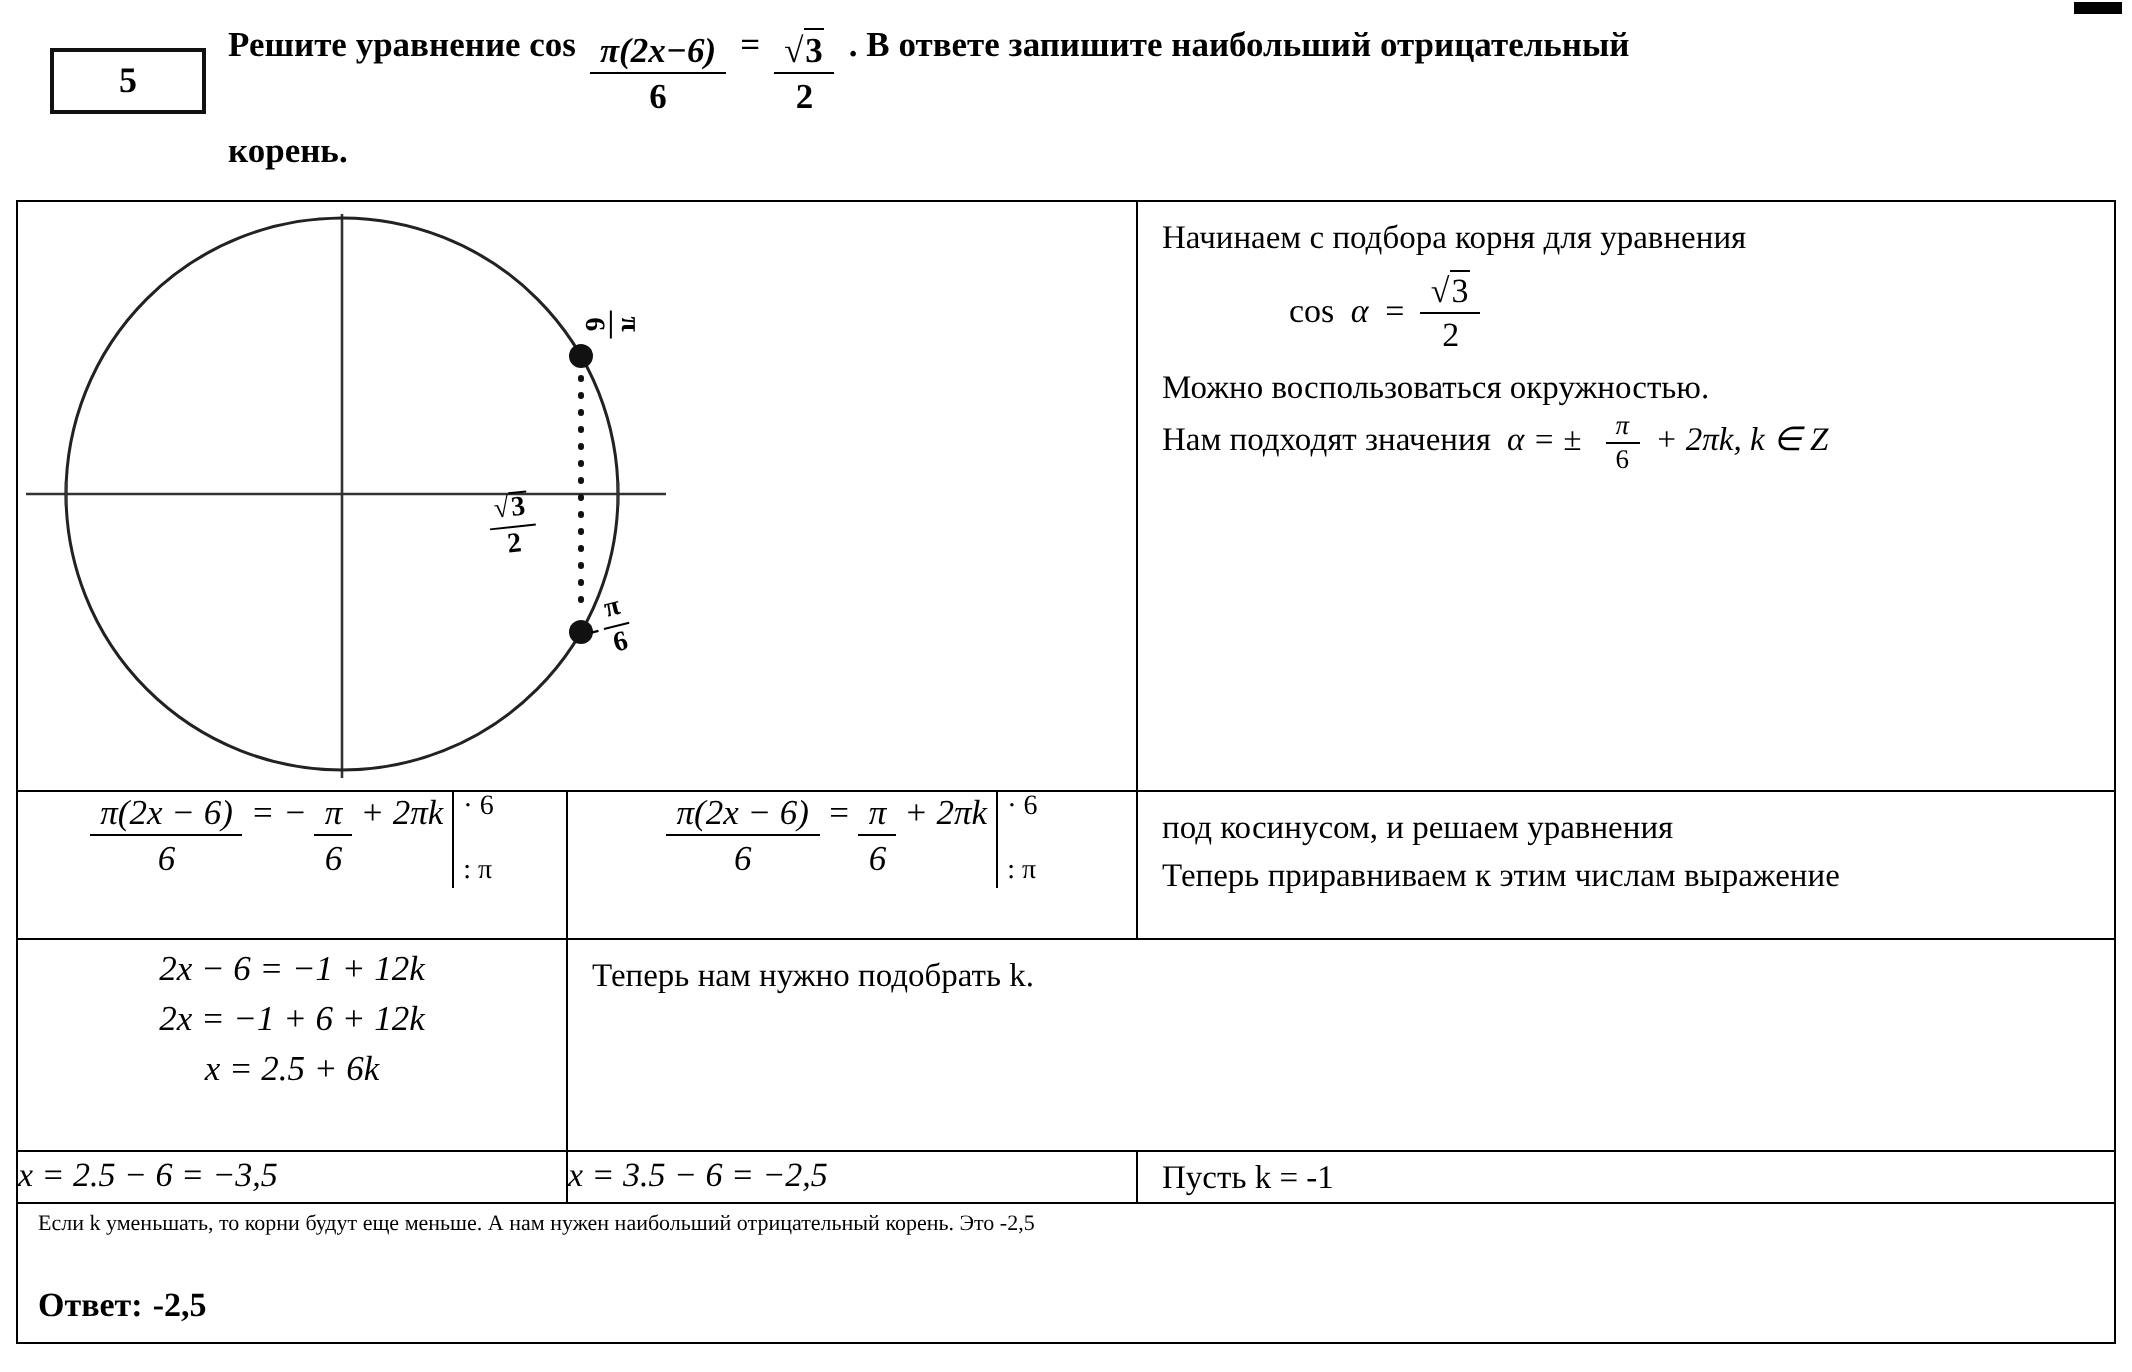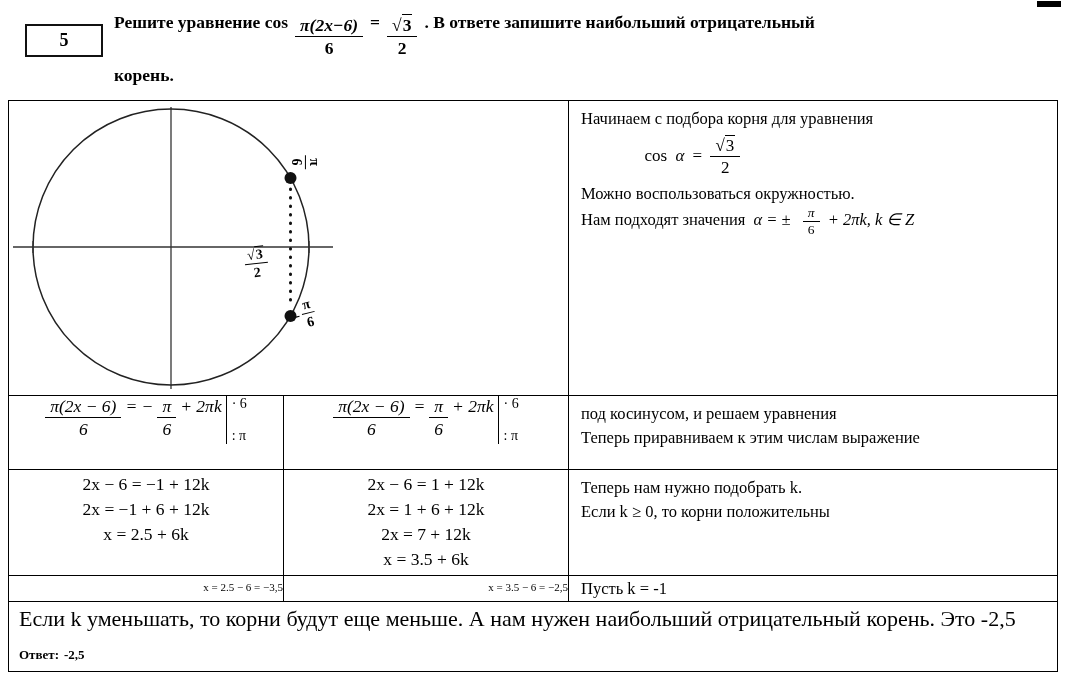--- a/index.html
+++ b/index.html
@@ -66,26 +66,26 @@
   .result-note { padding:1px 12px; }
 
   
   .eqcell { display:flex; justify-content:center; font-style:italic; font-size:17.5px; }
   .eqcell > span { margin:0 2px; }
   .ops {
     display:inline-flex; flex-direction:column; justify-content:space-between;
     height:48px; border-left:1.7px solid #000; padding-left:5px; margin-left:8px;
     font-size:14px; font-style:normal; line-height:1.15; box-sizing:border-box;
   }
-  .solve-lines { text-align:center; font-size:17.5px; line-height:25px; padding-top:2px; }
-  .result-line { text-align:right; font-size:11px; line-height:23px; }
-
-  
-  .conclusion { padding:4px 10px; font-size:22px; }
-  .answer { margin-top:auto; padding:0 10px 8px; font-weight:bold; font-size:13px; }
+  .solve-lines { text-align:center; font-style:italic; font-size:17.5px; line-height:25px; padding-top:2px; }
+  .result-line { text-align:left; font-style:italic; font-size:17px; line-height:23px; }
+
+  
+  .conclusion { padding:4px 10px; font-size:11px; }
+  .answer { margin-top:auto; padding:0 10px 8px; font-weight:bold; font-size:17px; }
   .answer .val { margin-left:5px; }
 
   .artifact { position:absolute; right:5px; top:1px; width:24px; height:6px; background:#000; }
 </style>
 </head>
 <body>
 
 <div class="artifact"></div>
 
 <div class="numbox">
@@ -205,29 +205,22 @@
       <div>Теперь приравниваем к этим числам выражение</div>
     </div>
   </div>
 
   <div class="trow r3">
     <div class="cell c1 vline solve-lines">
       <div>2x − 6 = −1 + 12k</div>
       <div>2x = −1 + 6 + 12k</div>
       <div>x = 2.5 + 6k</div>
     </div>
-    <div class="cell c2 vline solve-lines">
-      <div>2x − 6 = 1 + 12k</div>
-      <div>2x = 1 + 6 + 12k</div>
-      <div>2x = 7 + 12k</div>
-      <div>x = 3.5 + 6k</div>
-    </div>
     <div class="cell c3 note bottom-note">
       <div>Теперь нам нужно подобрать k.</div>
-      <div>Если k ≥ 0, то корни положительны</div>
     </div>
   </div>
 
   <div class="trow r4">
     <div class="cell c1 vline result-line">x = 2.5 − 6 = −3,5</div>
     <div class="cell c2 vline result-line">x = 3.5 − 6 = −2,5</div>
     <div class="cell c3 note result-note">Пусть k = -1</div>
   </div>
 
   <div class="trow r5">

